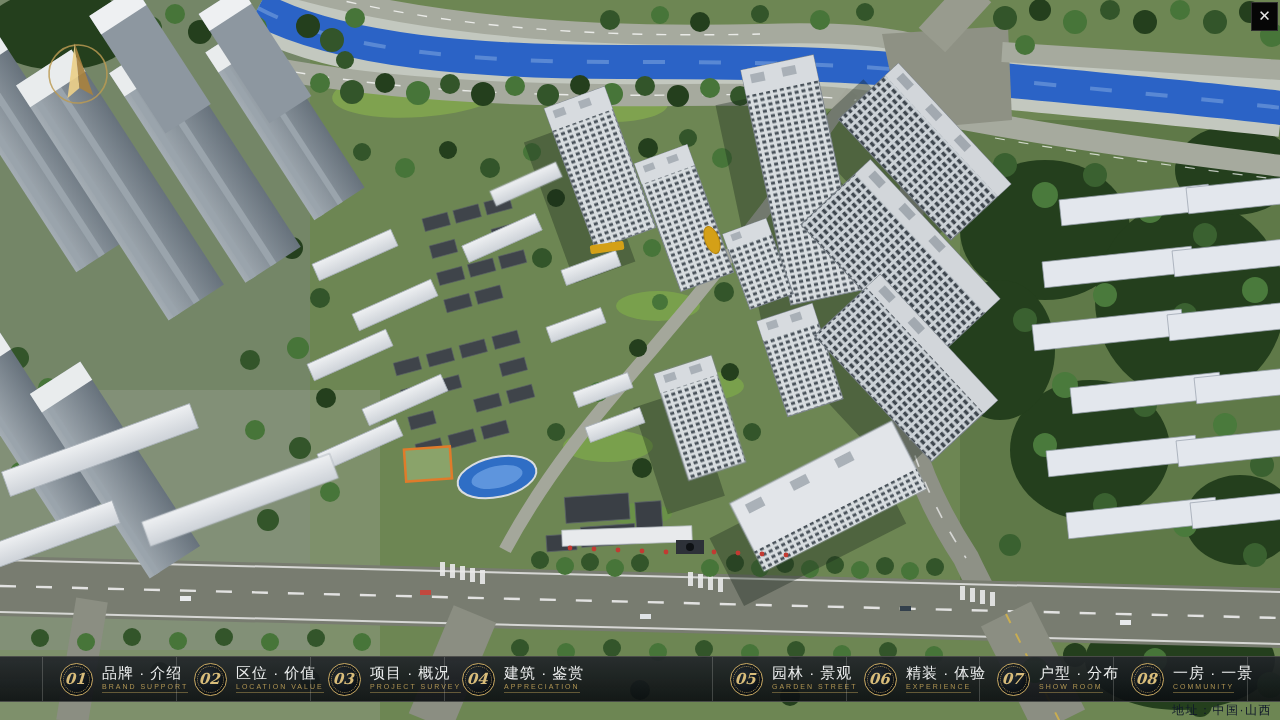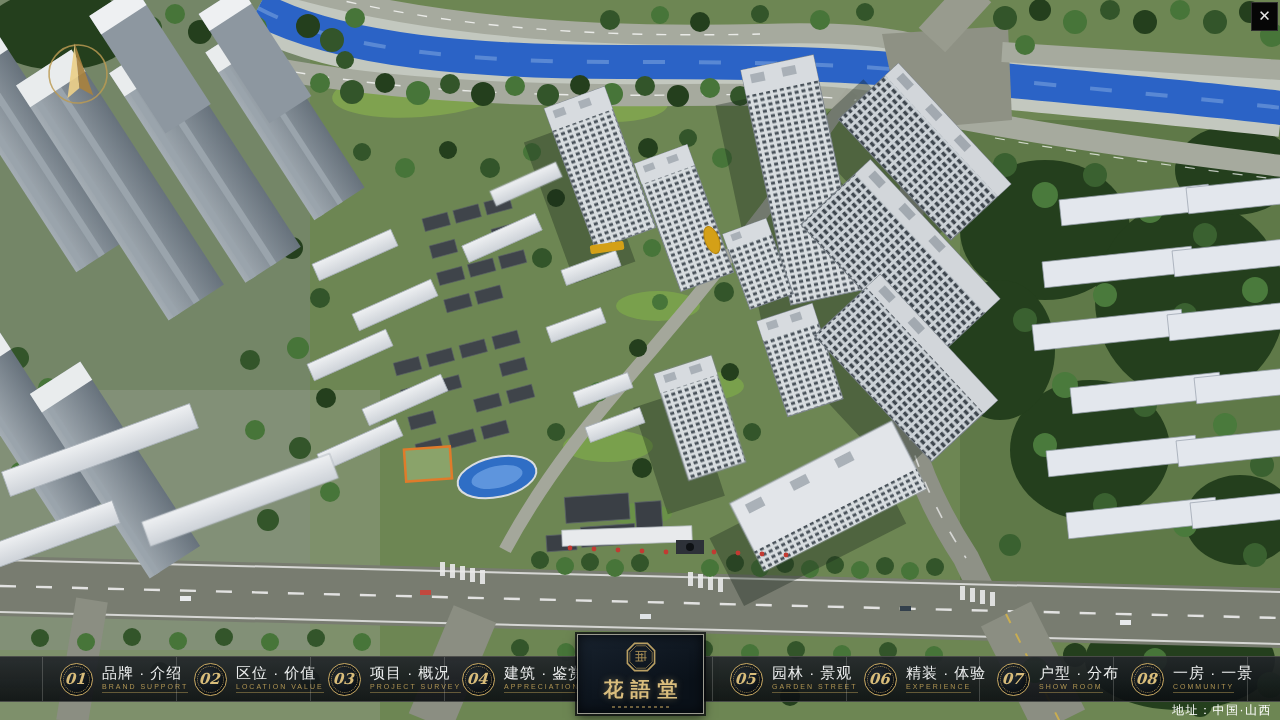--- a/index.html
+++ b/index.html
@@ -32,21 +32,21 @@
   
   .logo-panel{position:absolute;left:577px;top:634px;width:127px;height:80px;box-sizing:border-box;
           background:linear-gradient(160deg,#18222e,#0a1119 70%);
           border:1px solid #9b9b90;box-shadow:0 0 0 2px rgba(8,10,14,.75),0 4px 10px rgba(0,0,0,.55),inset 0 0 12px rgba(0,0,0,.7);
           display:flex;flex-direction:column;align-items:center;justify-content:center;gap:3px;}
   .logo-name{font-family:"DejaVu Serif",serif;font-weight:700;font-size:20px;color:#d9bd7d;
           letter-spacing:7px;padding-left:7px;text-shadow:0 0 7px rgba(217,189,125,.4);}
   .logo-sub{width:58px;height:2px;opacity:.75;
           background:repeating-linear-gradient(90deg,#8f7a4a 0 3px,transparent 3px 6px);}
   
-  .address{position:absolute;right:8px;top:702px;font-size:12px;color:#ffffff;letter-spacing:1.5px;}
+  .address{position:absolute;right:8px;top:702px;font-size:12px;color:#0f172a;letter-spacing:1.5px;}
 </style>
 </head>
 <body>
 
 <div class="stage">
 
   <div class="map-wrap">
   <svg width="1280" height="720" viewBox="0 0 1280 720">
     <defs>
       <pattern id="pWin" width="7" height="6" patternUnits="userSpaceOnUse">
@@ -603,25 +603,16 @@
           <i>08</i>
         </span>
       <span class="nav-texts">
           <span class="nav-cn">一房 · 一景</span>
           <span class="nav-en">COMMUNITY</span>
         </span>
     </div>
     <div class="divider-end"></div>
   </nav>
 
-  <div class="logo-panel">
-    <svg width="32" height="32" viewBox="0 0 40 40">
-      <polygon points="12,3 28,3 37,12 37,28 28,37 12,37 3,28 3,12" fill="none" stroke="#b99f63" stroke-width="2"></polygon>
-      <polygon points="14,6 26,6 34,14 34,26 26,34 14,34 6,26 6,14" fill="none" stroke="#8f7a4a" stroke-width="1"></polygon>
-      <path d="M13,13 h14 M13,17 h10 M13,21 h14 M13,25 h10 M17,13 v12 M21,15 v10 M25,13 v12" stroke="#a58c55" stroke-width="1.2" fill="none"></path>
-    </svg>
-    <div class="logo-name">花語堂</div>
-    <div class="logo-sub"></div>
-  </div>
 
   <div class="address">地址：中国·山西</div>
 
 </div>
 
 </body></html>

